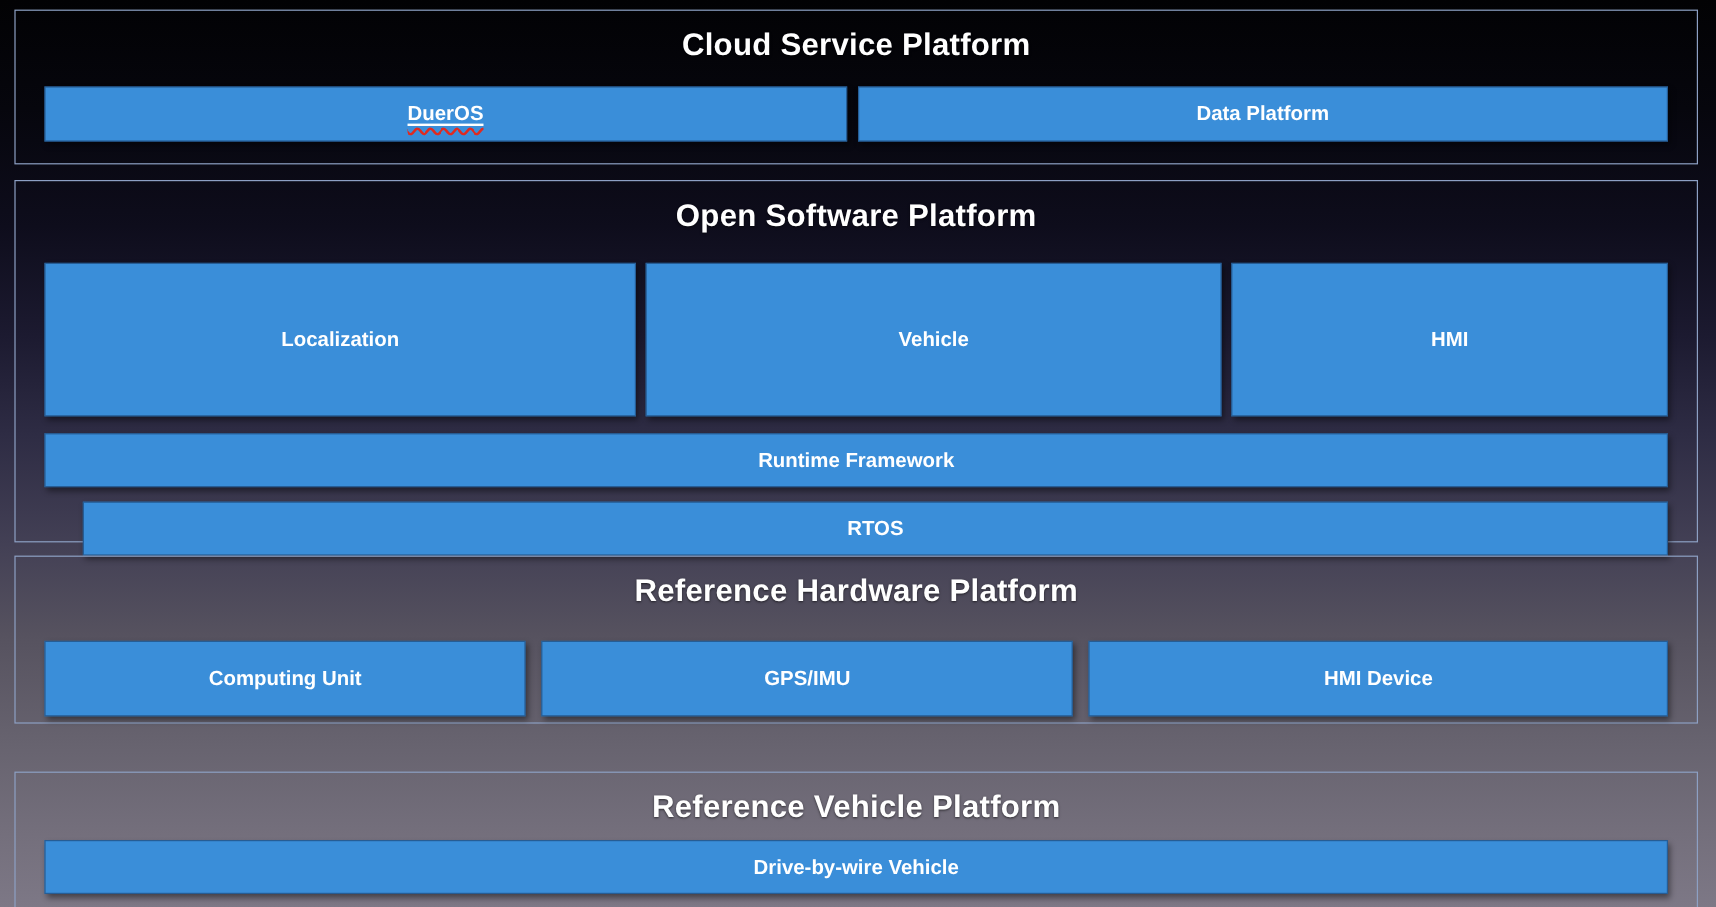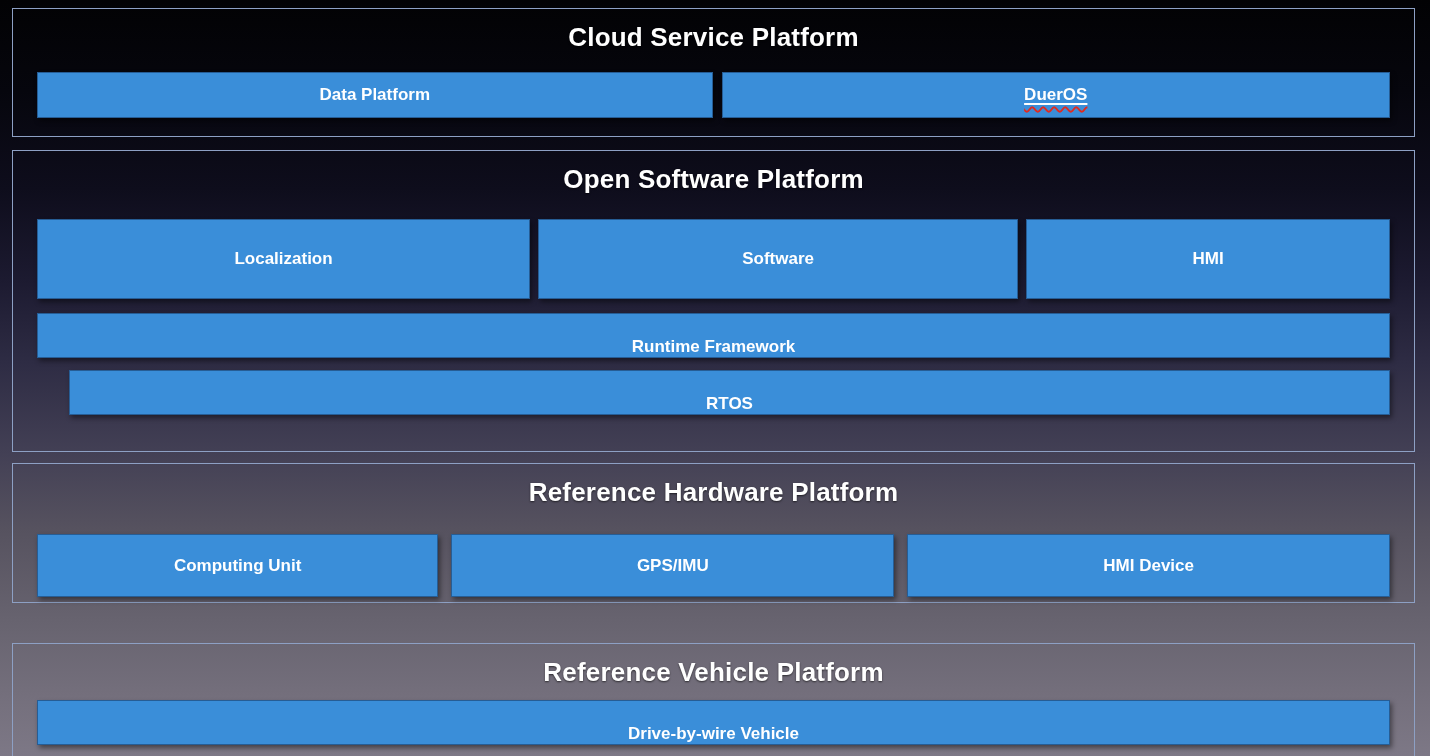--- a/index.html
+++ b/index.html
@@ -46,71 +46,71 @@
     align-items:center;
     justify-content:center;
     text-align:center;
     box-sizing:border-box;
   }
   
   #sec-cloud{top:8px;height:129px;}
   #sec-cloud .row{margin-top:19px;height:46px;}
   
   #sec-software{top:150px;height:302px;}
-  #sec-software .row-modules{margin-top:24px;height:80px;gap:8px;}
+  #sec-software .row-modules{margin-top:24px;height:128px;gap:8px;}
   #sec-software .row-runtime{margin-top:14px;height:45px;}
   #sec-software .row-rtos{margin-top:12px;height:45px;padding-left:32px;}
   
   #sec-hardware{top:463px;height:140px;}
   #sec-hardware .row{margin-top:26px;height:63px;gap:13px;}
   
   #sec-vehicle{top:643px;height:148px;}
   #sec-vehicle .row{margin-top:12px;height:45px;}
   
   .f-data{flex:675;} .f-dueros{flex:668;}
   .f-loc{flex:494;} .f-ctrl{flex:481;} .f-hmi{flex:364;align-items:center;}
   .f-cu{flex:402;} .f-gps{flex:444;text-align:center;} .f-hmidev{flex:484;}
-  .f-full{flex:1;align-items:flex-end;}
+  .f-full{flex:1;}
   
   .spellcheck{
     text-decoration:underline wavy var(--spellcheck,#E02A20);
     text-underline-offset:6px;
     text-decoration-thickness:2px;
   }
   .spellcheck .u{
     text-decoration:underline solid #fff;
     text-underline-offset:3px;
     text-decoration-thickness:1.5px;
   }
 </style>
 </head>
 <body>
 
 <div id="stage" style="--box-blue: #3A8ED9; --section-border: #8DA0C4; --spellcheck: #E02A20;">
 
   <div class="section" id="sec-cloud">
     <div class="sec-title">Cloud Service Platform</div>
     <div class="row">
+      <div class="box f-dueros">
+        <span class="spellcheck"><span class="u">DuerOS</span></span>
+      </div>
       <div class="box f-data">
         <span>Data Platform</span>
-      </div>
-      <div class="box f-dueros">
-        <span class="spellcheck"><span class="u">DuerOS</span></span>
       </div>
     </div>
   </div>
 
   <div class="section" id="sec-software">
     <div class="sec-title">Open Software Platform</div>
     <div class="row row-modules">
       <div class="box f-loc">
         <span>Localization</span>
       </div>
       <div class="box f-ctrl">
-        <span>Software</span>
+        <span>Vehicle</span>
       </div>
       <div class="box f-hmi">
         <span>HMI</span>
       </div>
     </div>
     <div class="row row-runtime">
       <div class="box f-full">
         <span>Runtime Framework</span>
       </div>
     </div>

